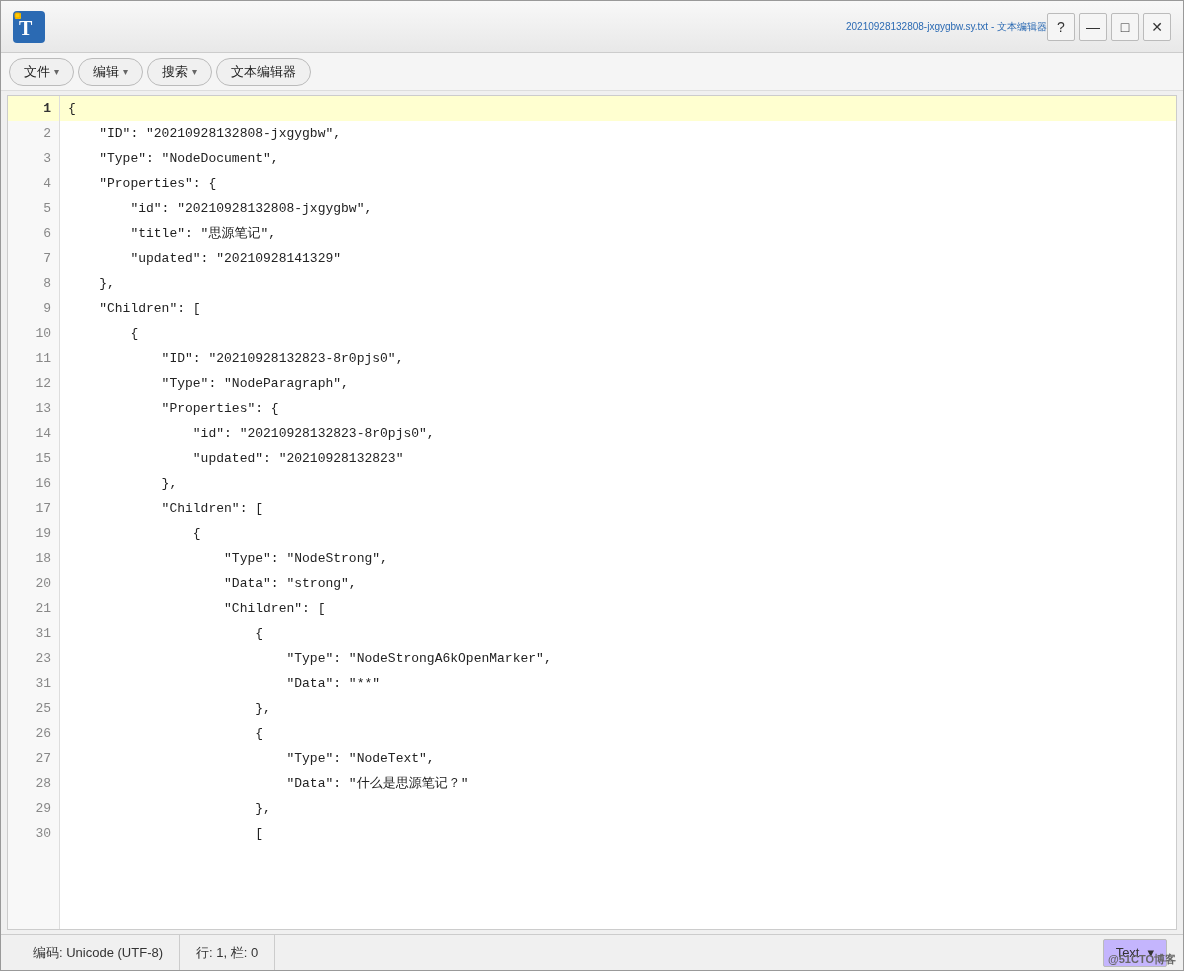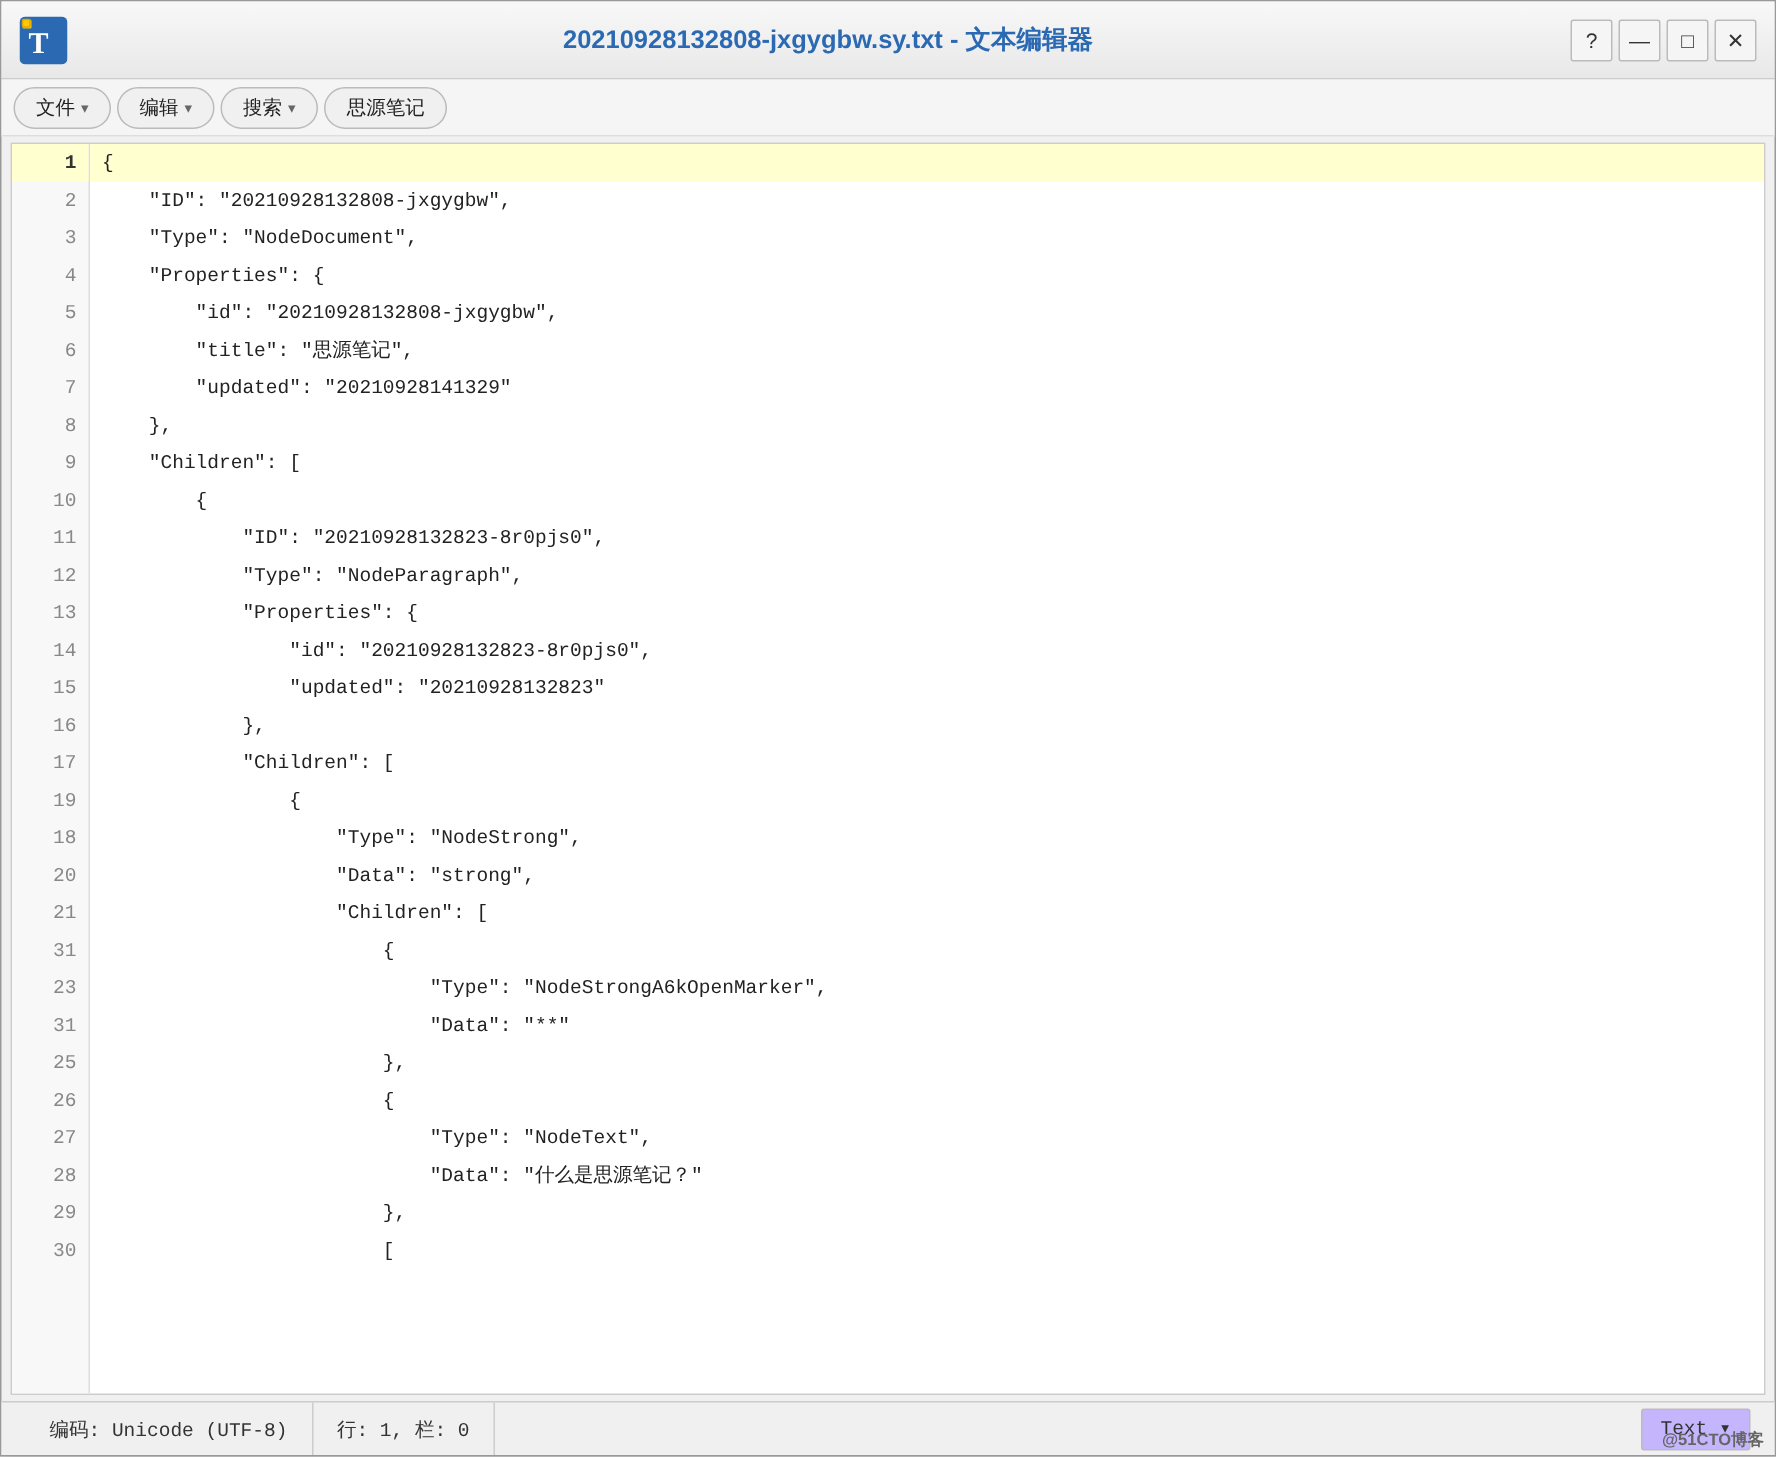--- a/index.html
+++ b/index.html
@@ -31,23 +31,23 @@
       flex-shrink: 0;
     }
     .title-bar-icon {
       width: 32px;
       height: 32px;
       margin-right: 12px;
       flex-shrink: 0;
     }
     .title-bar-text {
       flex: 1;
-      text-align: center;
-      font-size: 17px;
-      font-weight: bold;
+      text-align: right;
+      font-size: 10px;
+      font-weight: normal;
       color: #2b6ab3;
     }
     .title-bar-controls {
       display: flex;
       gap: 4px;
     }
     .title-btn {
       width: 28px;
       height: 28px;
       border: 1px solid #bbb;
@@ -157,21 +157,20 @@
       background: #f0f0f0;
       border-top: 1px solid #ccc;
       height: 36px;
       display: flex;
       align-items: center;
       padding: 0 16px;
       gap: 0;
       flex-shrink: 0;
       font-size: 13px;
       color: #333;
-      font-family: Liberation Mono, monospace;
     }
     .status-section {
       display: flex;
       align-items: center;
       padding: 0 16px;
       border-right: 1px solid #ccc;
       height: 100%;
     }
     .status-section:first-child {
       border-left: none;
@@ -234,21 +233,21 @@
       </button>
       <button class="menu-btn">
         <span>编辑</span>
         <span class="menu-arrow">▾</span>
       </button>
       <button class="menu-btn">
         <span>搜索</span>
         <span class="menu-arrow">▾</span>
       </button>
       <button class="menu-btn">
-        <span>思源笔记</span>
+        <span>文本编辑器</span>
       </button>
     </div>
 
     <div class="editor-area">
       <div class="line-numbers" id="line-nums">
           <span class="line-number active">1</span>
           <span class="line-number">2</span>
           <span class="line-number">3</span>
           <span class="line-number">4</span>
           <span class="line-number">5</span>

